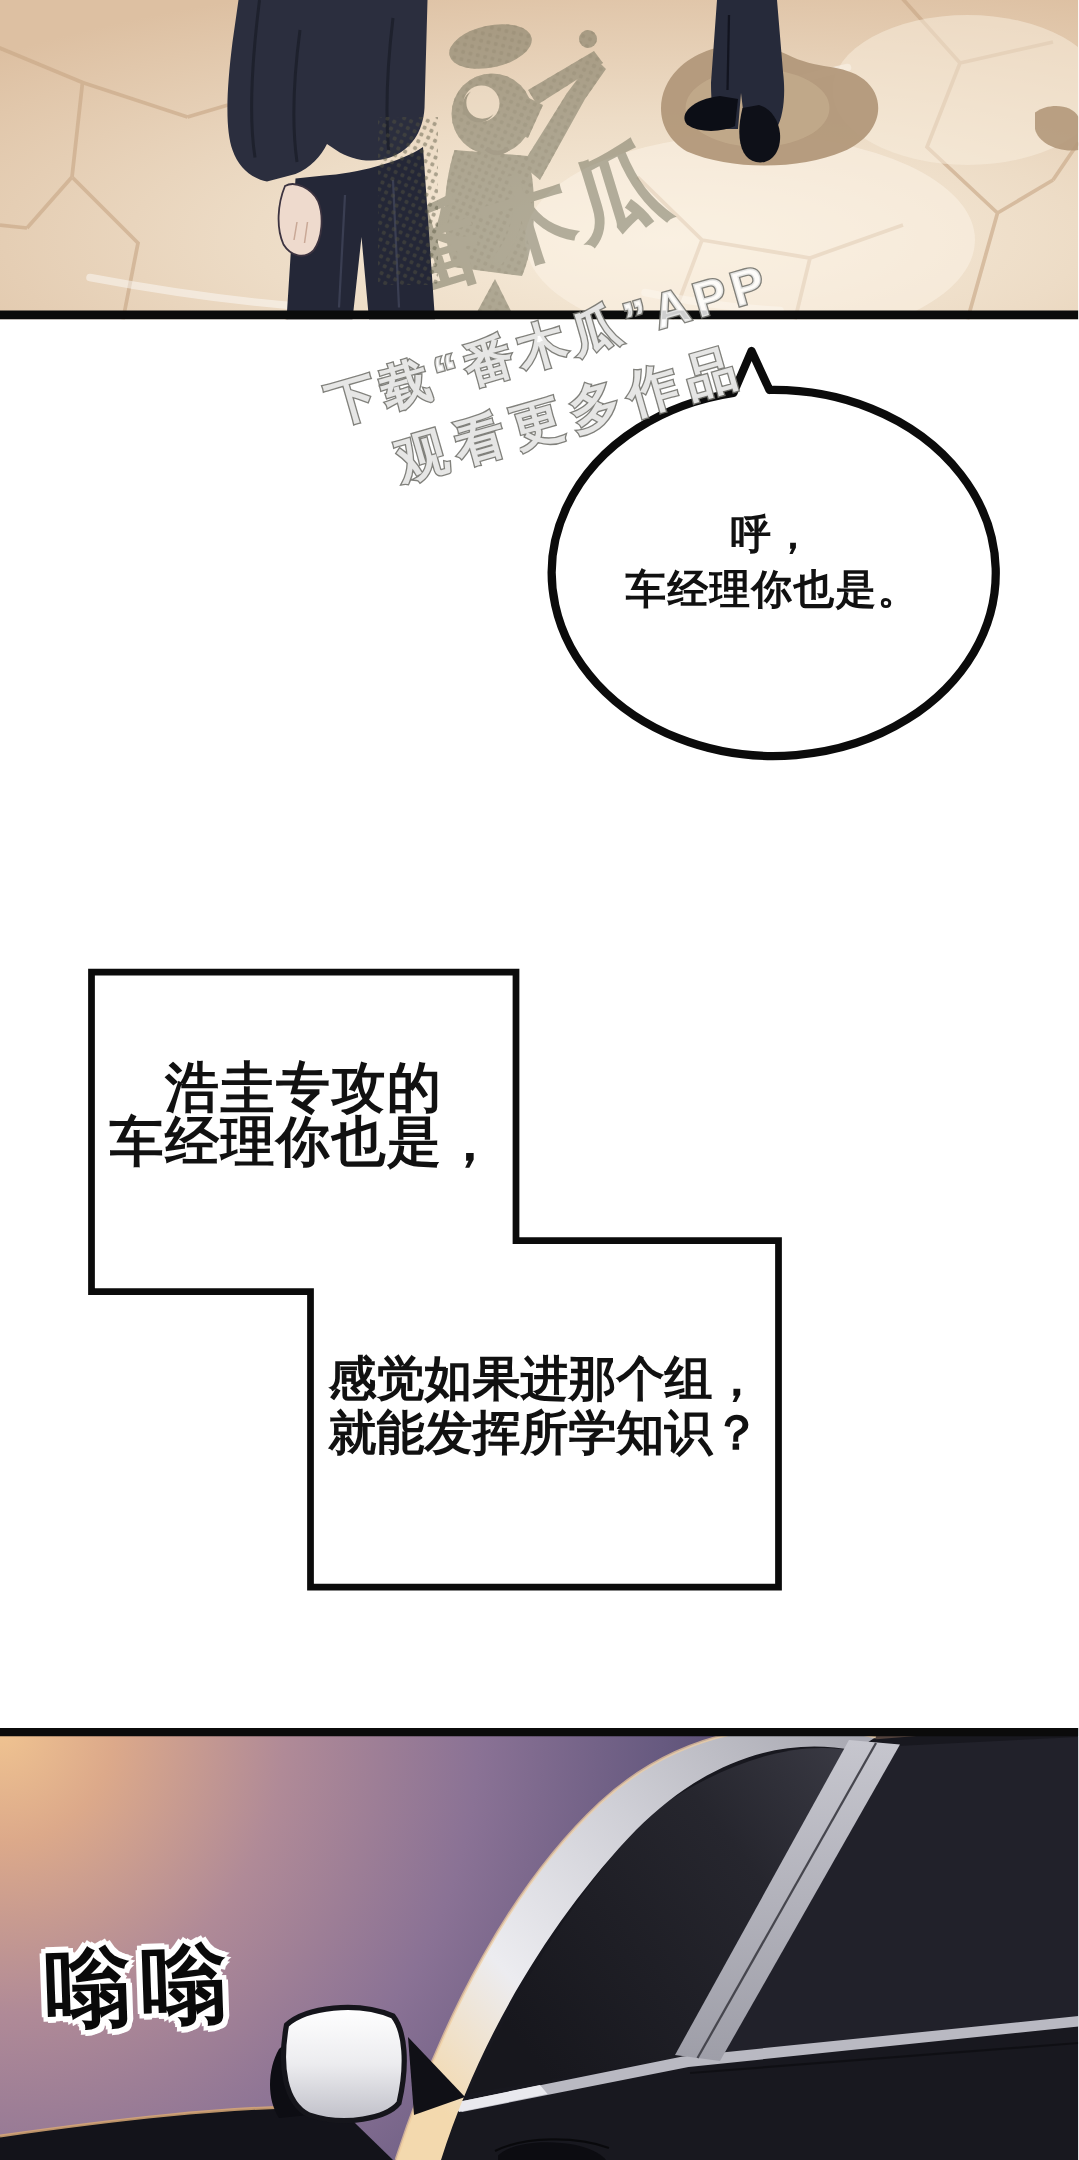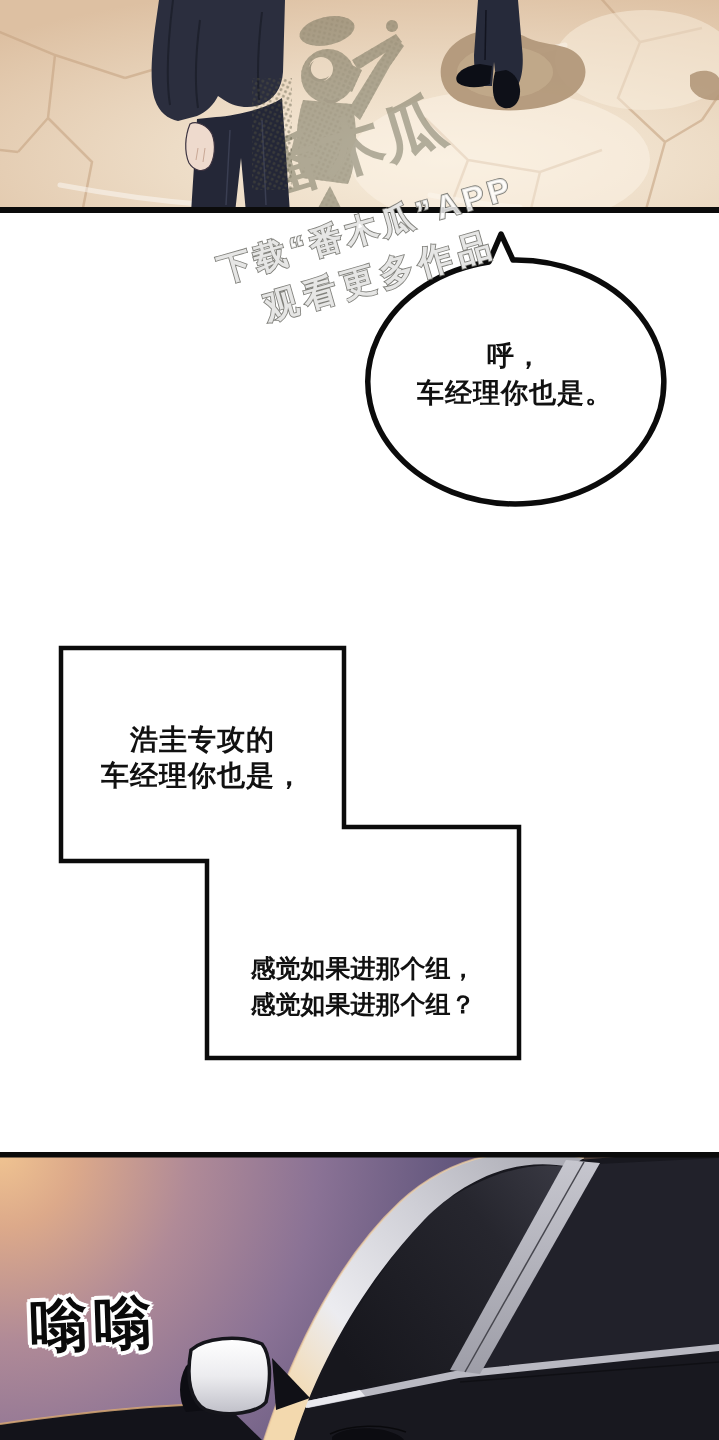--- a/index.html
+++ b/index.html
@@ -8,22 +8,22 @@
     font-family:"Liberation Sans","DejaVu Sans",sans-serif;
   }
   .abs{position:absolute;}
   svg{display:block;}
   
   .cjk-text{
     position:absolute;text-align:center;color:#111111;font-weight:bold;
     font-family:"Liberation Sans","DejaVu Sans",sans-serif;
   }
   .bubble-text{left:368px;top:338px;width:294px;font-size:27px;line-height:37px;letter-spacing:1px;}
-  .caption-left-text{left:61px;top:707px;width:283px;font-size:28px;line-height:36px;letter-spacing:1px;margin-top:15px;}
-  .caption-right-text{left:207px;top:950px;width:312px;font-size:25px;line-height:36px;}
+  .caption-left-text{left:61px;top:707px;width:283px;font-size:36px;line-height:36px;letter-spacing:1px;}
+  .caption-right-text{left:207px;top:901px;width:312px;font-size:32px;line-height:36px;}
   
   .sfx{
     position:absolute;left:30px;top:1286px;
     font-size:58px;font-weight:900;letter-spacing:6px;color:#0a0a0a;
     transform:rotate(-2deg);
     text-shadow:
       -3px -3px 0 #fff, 3px -3px 0 #fff, -3px 3px 0 #fff, 3px 3px 0 #fff,
       -4px 0 0 #fff, 4px 0 0 #fff, 0 -4px 0 #fff, 0 4px 0 #fff;
   }
   .wm-line{
@@ -128,21 +128,21 @@
 
   <svg class="abs" style="left:0;top:0;" width="719" height="1100" viewBox="0 0 719 1100">
     <path d="M61,648 H344 V827 H519 V1058 H207 V861 H61 Z" fill="#ffffff" stroke="#0b0b0b" stroke-width="4.5" stroke-linejoin="miter"></path>
   </svg>
   <div class="cjk-text caption-left-text">
     <div>浩圭专攻的</div>
     <div>车经理你也是，</div>
   </div>
   <div class="cjk-text caption-right-text">
     <div>感觉如果进那个组，</div>
-    <div>感觉如果进那个组？</div>
+    <div>就能发挥所学知识？</div>
   </div>
 
   <div class="abs" style="left:0;top:1152px;">
     <svg width="719" height="288" viewBox="0 0 719 288">
       <defs>
         <radialGradient id="skyG" cx="0" cy="0" r="760" gradientUnits="userSpaceOnUse">
           <stop offset="0" stop-color="#f0c491"></stop>
           <stop offset="0.1" stop-color="#dca98a"></stop>
           <stop offset="0.25" stop-color="#b08a97"></stop>
           <stop offset="0.42" stop-color="#8a7295"></stop>

